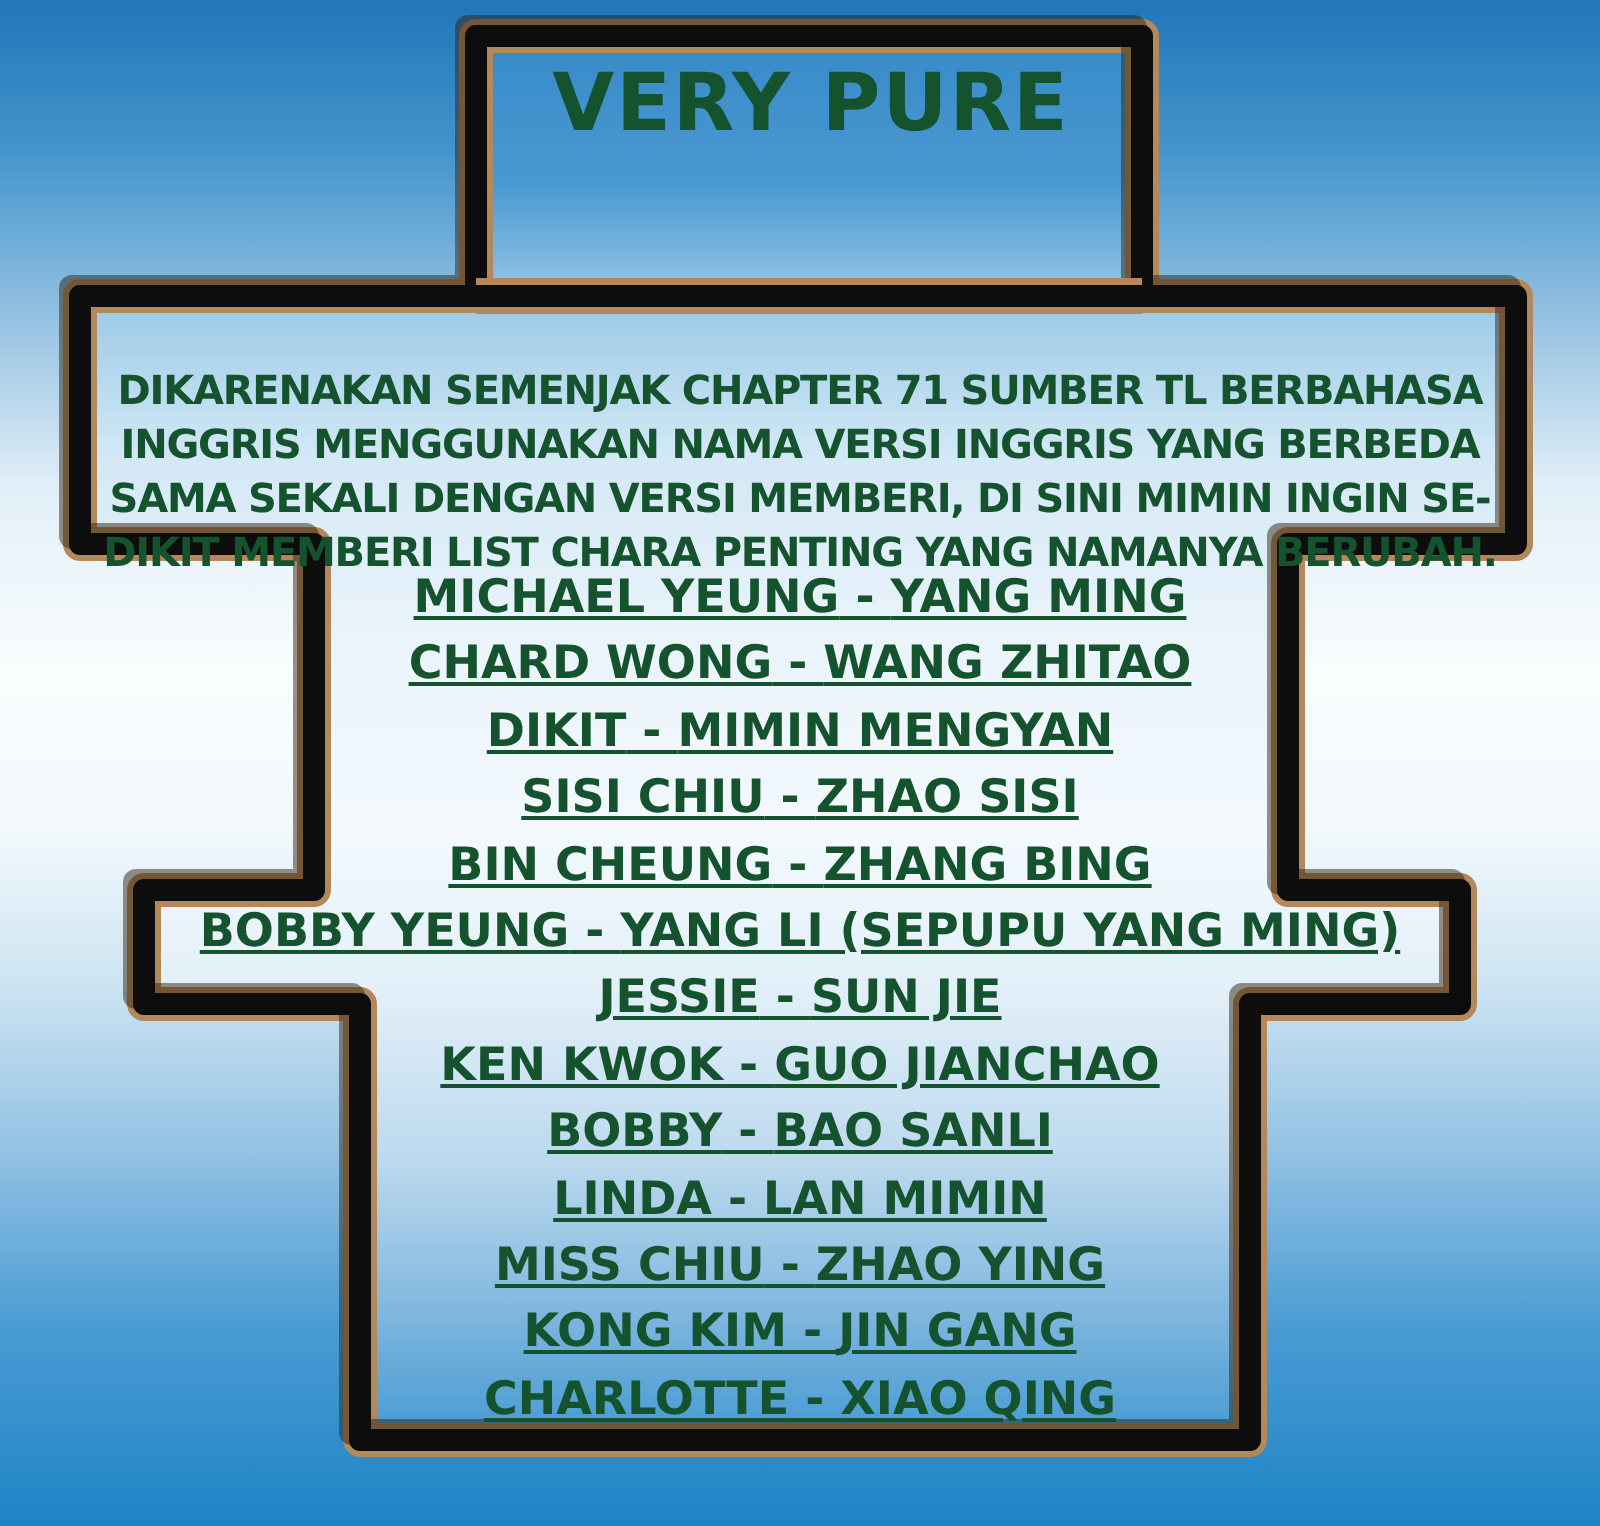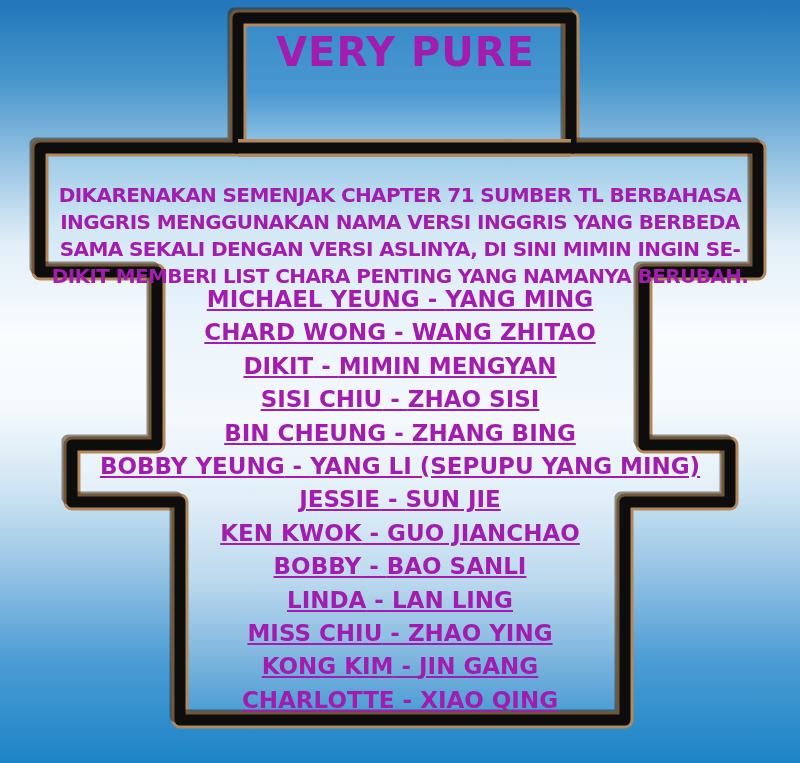--- a/index.html
+++ b/index.html
@@ -6,21 +6,21 @@
   body{
     width:800px;height:763px;overflow:hidden;
     font-family:"DejaVu Sans","Liberation Sans",sans-serif;
     background:linear-gradient(180deg,
       #2276b9 0%, #4494cb 10%, #9dc7e5 22%, #e2eff8 32%,
       #fafdfe 44%, #f3f9fc 54%, #cfe5f3 64%, #95c3e4 75%,
       #4a9bd3 87%, #1d84c6 100%);
   }
   .stage{position:relative;width:800px;height:763px;}
   .stage svg{position:absolute;left:0;top:0;}
-  .txt{position:absolute;color:#a21caf;font-weight:700;text-align:center;}
+  .txt{position:absolute;color:#14532d;font-weight:700;text-align:center;}
   .title-box{
     left:240px;top:26px;width:331px;
     font-size:40px;line-height:53px;letter-spacing:1px;
   }
   .title-line{white-space:nowrap;}
   .intro-box{
     left:44px;top:157px;width:712px;
     font-size:20px;line-height:27px;letter-spacing:-0.6px;margin-top:25px;
   }
   .intro-line{white-space:nowrap;}
@@ -64,21 +64,21 @@
     <rect x="235" y="142.5" width="339" height="11" fill="#0d0d0d"></rect>
   </svg>
 
   <div class="txt title-box">
     <div class="title-line">VERY PURE</div>
   </div>
 
   <div class="txt intro-box">
     <div class="intro-line">DIKARENAKAN SEMENJAK CHAPTER 71 SUMBER TL BERBAHASA</div>
     <div class="intro-line">INGGRIS MENGGUNAKAN NAMA VERSI INGGRIS YANG BERBEDA</div>
-    <div class="intro-line">SAMA SEKALI DENGAN VERSI ASLINYA, DI SINI MIMIN INGIN SE-</div>
+    <div class="intro-line">SAMA SEKALI DENGAN VERSI MEMBERI, DI SINI MIMIN INGIN SE-</div>
     <div class="intro-line">DIKIT MEMBERI LIST CHARA PENTING YANG NAMANYA BERUBAH.</div>
   </div>
 
   <div class="txt char-list" id="char-list">
     <div class="char-row"><span>MICHAEL YEUNG</span><span> - </span><span>YANG MING</span></div>
 
     <div class="char-row"><span>CHARD WONG</span><span> - </span><span>WANG ZHITAO</span></div>
 
     <div class="char-row"><span>DIKIT</span><span> - </span><span>MIMIN MENGYAN</span></div>
 
@@ -87,21 +87,21 @@
     <div class="char-row"><span>BIN CHEUNG</span><span> - </span><span>ZHANG BING</span></div>
 
     <div class="char-row"><span>BOBBY YEUNG</span><span> - </span><span>YANG LI (SEPUPU YANG MING)</span></div>
 
     <div class="char-row"><span>JESSIE</span><span> - </span><span>SUN JIE</span></div>
 
     <div class="char-row"><span>KEN KWOK</span><span> - </span><span>GUO JIANCHAO</span></div>
 
     <div class="char-row"><span>BOBBY</span><span> - </span><span>BAO SANLI</span></div>
 
-    <div class="char-row"><span>LINDA</span><span> - </span><span>LAN LING</span></div>
+    <div class="char-row"><span>LINDA</span><span> - </span><span>LAN MIMIN</span></div>
 
     <div class="char-row"><span>MISS CHIU</span><span> - </span><span>ZHAO YING</span></div>
 
     <div class="char-row"><span>KONG KIM</span><span> - </span><span>JIN GANG</span></div>
 
     <div class="char-row"><span>CHARLOTTE</span><span> - </span><span>XIAO QING</span></div>
   </div>
 
 </div>
 

